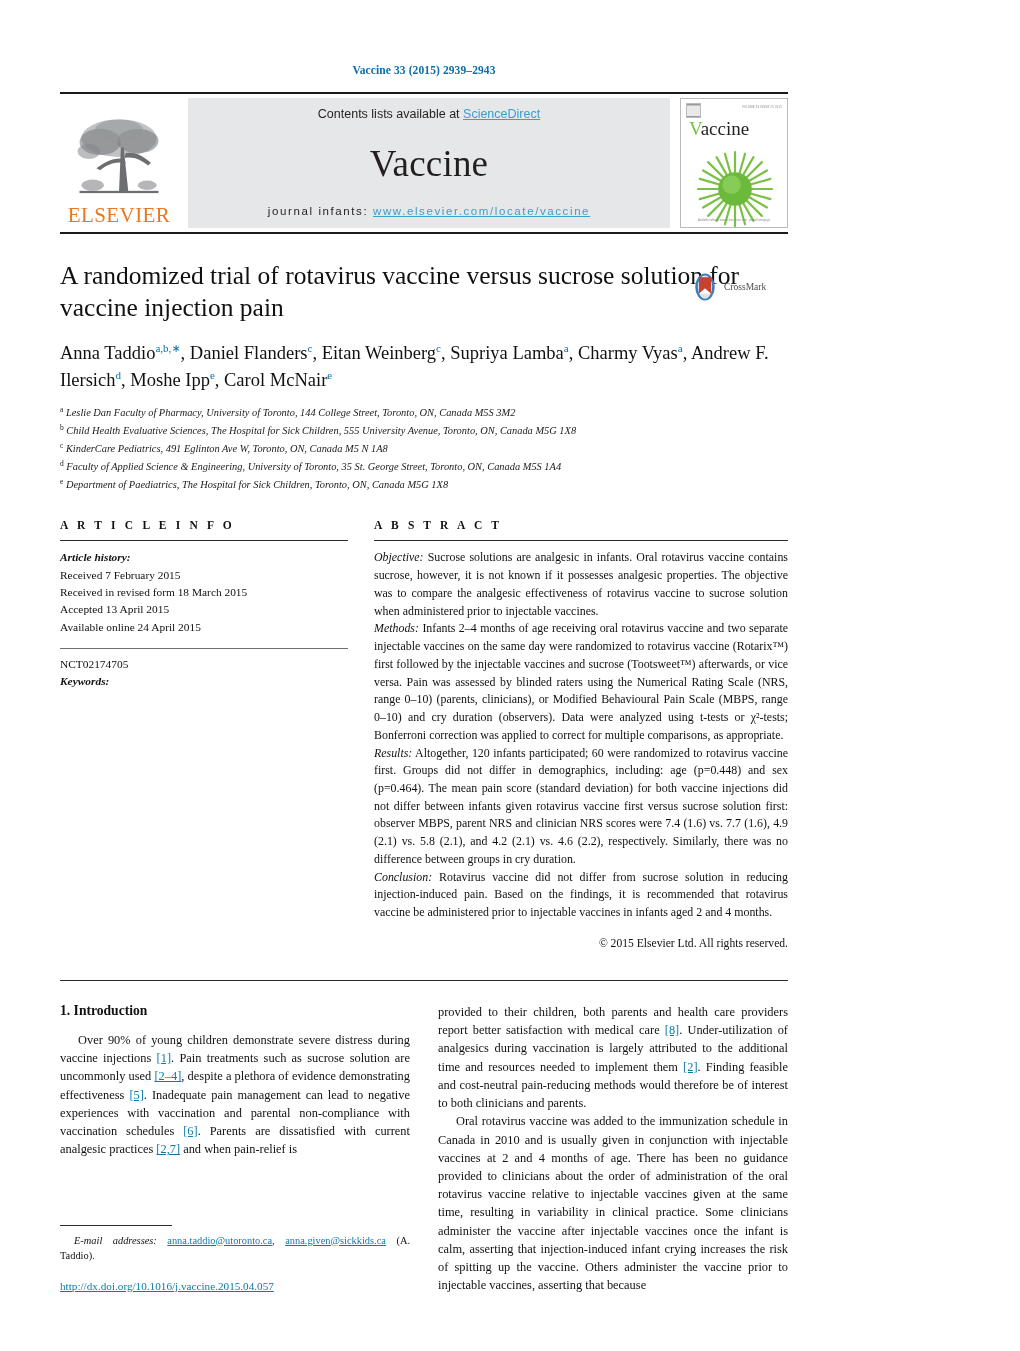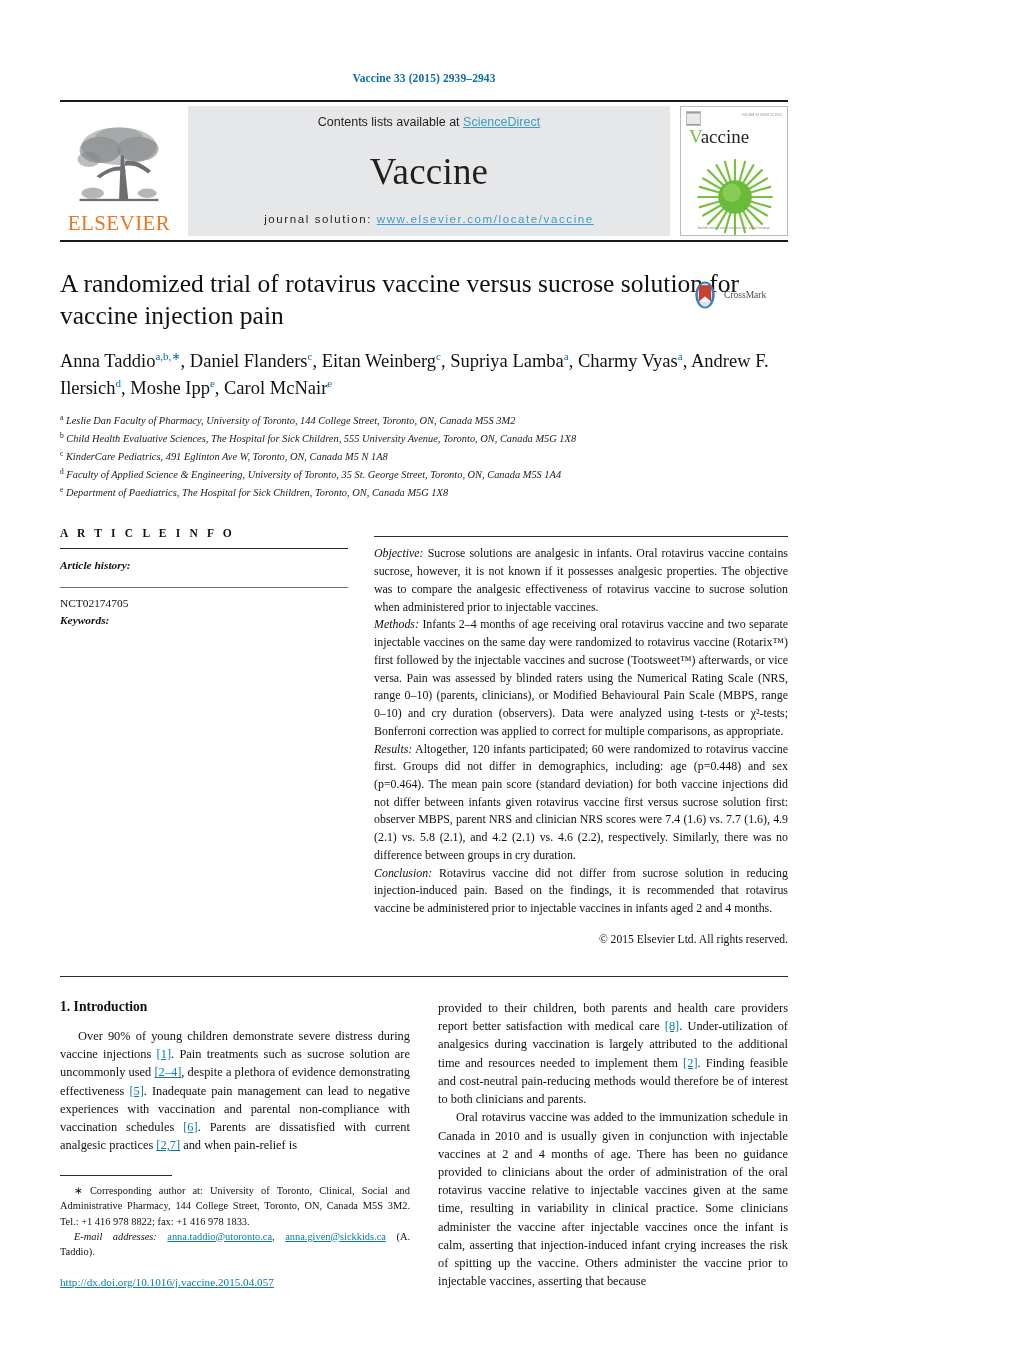--- a/index.html
+++ b/index.html
@@ -13,21 +13,21 @@
     font-family: "Liberation Serif", serif;
     color: #000;
     position: relative;
     overflow: hidden;
   }
   .page {
     position: relative;
     width: 848px;
     height: 1351px;
     box-sizing: border-box;
-    padding: 8px 60px;
+    padding: 0 60px;
   }
 
   
   .running-head {
     text-align: center;
     font-size: 11.5px;
     font-weight: bold;
     color: #0b6ea8;
     padding-top: 64px;
     letter-spacing: 0.1px;
@@ -319,21 +319,21 @@
       </svg>
       <div class="elsevier-word">ELSEVIER</div>
     </div>
 
     <div class="journal-band">
       <div class="contents-line">
         <span>Contents lists available at </span><a href="#" class="sd">ScienceDirect</a>
       </div>
       <div class="journal-title">Vaccine</div>
       <div class="homepage-line">
-        <span>journal solution: </span><a href="#" class="url">www.elsevier.com/locate/vaccine</a>
+        <span>journal infants: </span><a href="#" class="url">www.elsevier.com/locate/vaccine</a>
       </div>
     </div>
 
     <div class="cover-thumb">
       <div class="cover-topbar">
         <div class="cover-els"></div>
         <div class="cover-meta">VOLUME 33  ISSUE 25  2015</div>
       </div>
       <div class="cover-name"><span class="v">V</span><span>accine</span></div>
       <svg class="cover-virus" width="84" height="84" viewBox="0 0 100 100">
@@ -396,29 +396,36 @@
       </div>
   </div>
 
   <div class="info-abstract">
 
     <div class="col-info">
       <div class="sec-head">A R T I C L E   I N F O</div>
       <div class="rule"></div>
       <div class="info-body">
         <div class="it">Article history:</div>
+        <div>
+            <div>Received 7 February 2015</div>
+            <div>Received in revised form 18 March 2015</div>
+            <div>Accepted 13 April 2015</div>
+            <div>Available online 24 April 2015</div>
+          </div>
       </div>
       <div class="rule-thin"></div>
       <div class="info-body">
         <div>NCT02174705</div>
         <div class="it">Keywords:</div>
       </div>
     </div>
 
     <div class="col-abstract">
+      <div class="sec-head">A B S T R A C T</div>
       <div class="rule"></div>
       <div class="abstract-body">
           <p><span class="lead">Objective:</span> Sucrose solutions are analgesic in infants. Oral rotavirus vaccine contains sucrose, however, it is not known if it possesses analgesic properties. The objective was to compare the analgesic effectiveness of rotavirus vaccine to sucrose solution when administered prior to injectable vaccines.</p>
           <p><span class="lead">Methods:</span> Infants 2–4 months of age receiving oral rotavirus vaccine and two separate injectable vaccines on the same day were randomized to rotavirus vaccine (Rotarix™) first followed by the injectable vaccines and sucrose (Tootsweet™) afterwards, or vice versa. Pain was assessed by blinded raters using the Numerical Rating Scale (NRS, range 0–10) (parents, clinicians), or Modified Behavioural Pain Scale (MBPS, range 0–10) and cry duration (observers). Data were analyzed using t-tests or χ²-tests; Bonferroni correction was applied to correct for multiple comparisons, as appropriate.</p>
           <p><span class="lead">Results:</span> Altogether, 120 infants participated; 60 were randomized to rotavirus vaccine first. Groups did not differ in demographics, including: age (p=0.448) and sex (p=0.464). The mean pain score (standard deviation) for both vaccine injections did not differ between infants given rotavirus vaccine first versus sucrose solution first: observer MBPS, parent NRS and clinician NRS scores were 7.4 (1.6) vs. 7.7 (1.6), 4.9 (2.1) vs. 5.8 (2.1), and 4.2 (2.1) vs. 4.6 (2.2), respectively. Similarly, there was no difference between groups in cry duration.</p>
           <p><span class="lead">Conclusion:</span> Rotavirus vaccine did not differ from sucrose solution in reducing injection-induced pain. Based on the findings, it is recommended that rotavirus vaccine be administered prior to injectable vaccines in infants aged 2 and 4 months.</p>
         </div>
       <div class="copyright">© 2015 Elsevier Ltd. All rights reserved.</div>
     </div>
   </div>
@@ -427,21 +434,20 @@
 
   <div class="body-cols">
     <div class="bcol">
       <h2 class="h1">1.  Introduction</h2>
       <div>
           <p class="btext" style="text-indent: 18px;">Over 90% of young children demonstrate severe distress during vaccine injections <a href="#" class="ref">[1]</a>. Pain treatments such as sucrose solution are uncommonly used <a href="#" class="ref">[2–4]</a>, despite a plethora of evidence demonstrating effectiveness <a href="#" class="ref">[5]</a>. Inadequate pain management can lead to negative experiences with vaccination and parental non-compliance with vaccination schedules <a href="#" class="ref">[6]</a>. Parents are dissatisfied with current analgesic practices <a href="#" class="ref">[2,7]</a> and when pain-relief is</p>
         </div>
 
       <div class="footnote-wrap">
         <div class="foot-rule"></div>
-        <p class="footnote" style="text-indent: 14px;"><span>∗</span> Corresponding author at: University of Toronto, Clinical, Social and Administrative Pharmacy, 144 College Street, Toronto, ON, Canada M5S 3M2. Tel.: +1 416 978 8822; fax: +1 416 978 1833.</p>
         <p class="footnote" style="text-indent:14px;"><span class="it">E-mail addresses:</span> <a href="#" class="link">anna.taddio@utoronto.ca</a>, <a href="#" class="link">anna.given@sickkids.ca</a> (A. Taddio).</p>
         <div class="doi-block">
           <div><a href="#" class="doi">http://dx.doi.org/10.1016/j.vaccine.2015.04.057</a></div>
         </div>
       </div>
     </div>
 
     <div class="bcol">
       <div>
           <p class="btext" style="text-indent: 0px;">provided to their children, both parents and health care providers report better satisfaction with medical care <a href="#" class="ref">[8]</a>. Under-utilization of analgesics during vaccination is largely attributed to the additional time and resources needed to implement them <a href="#" class="ref">[2]</a>. Finding feasible and cost-neutral pain-reducing methods would therefore be of interest to both clinicians and parents.</p>

